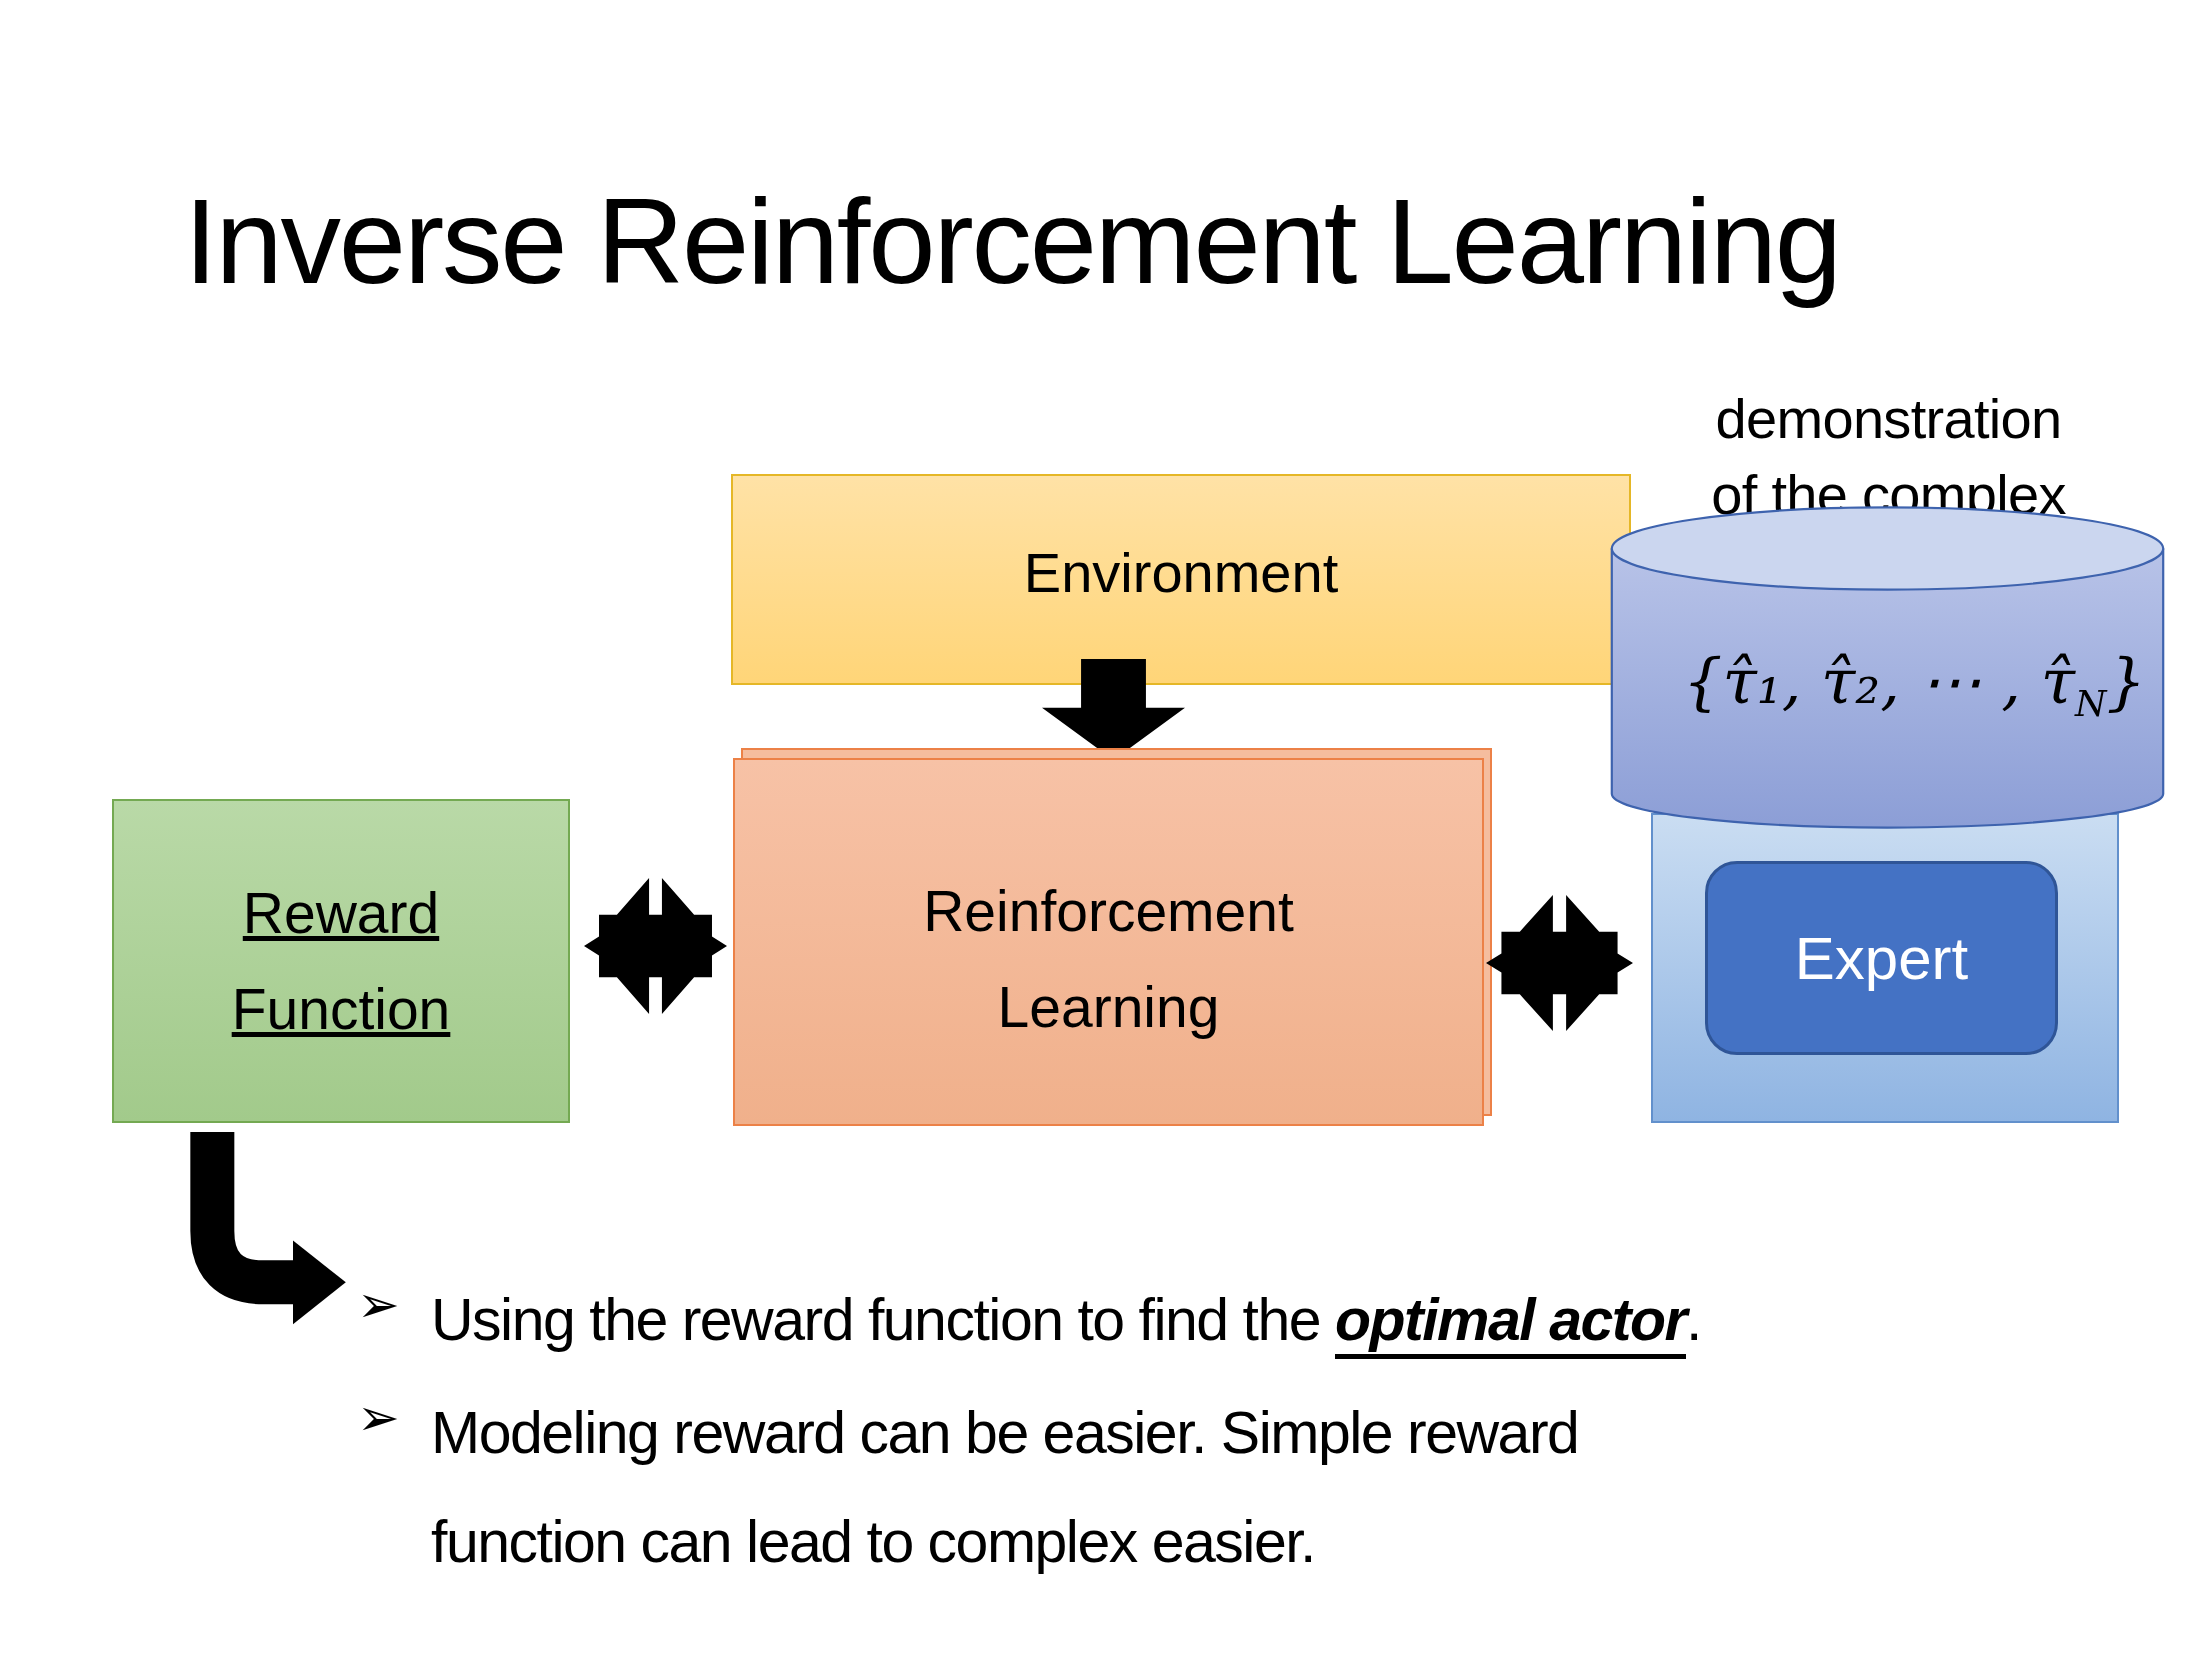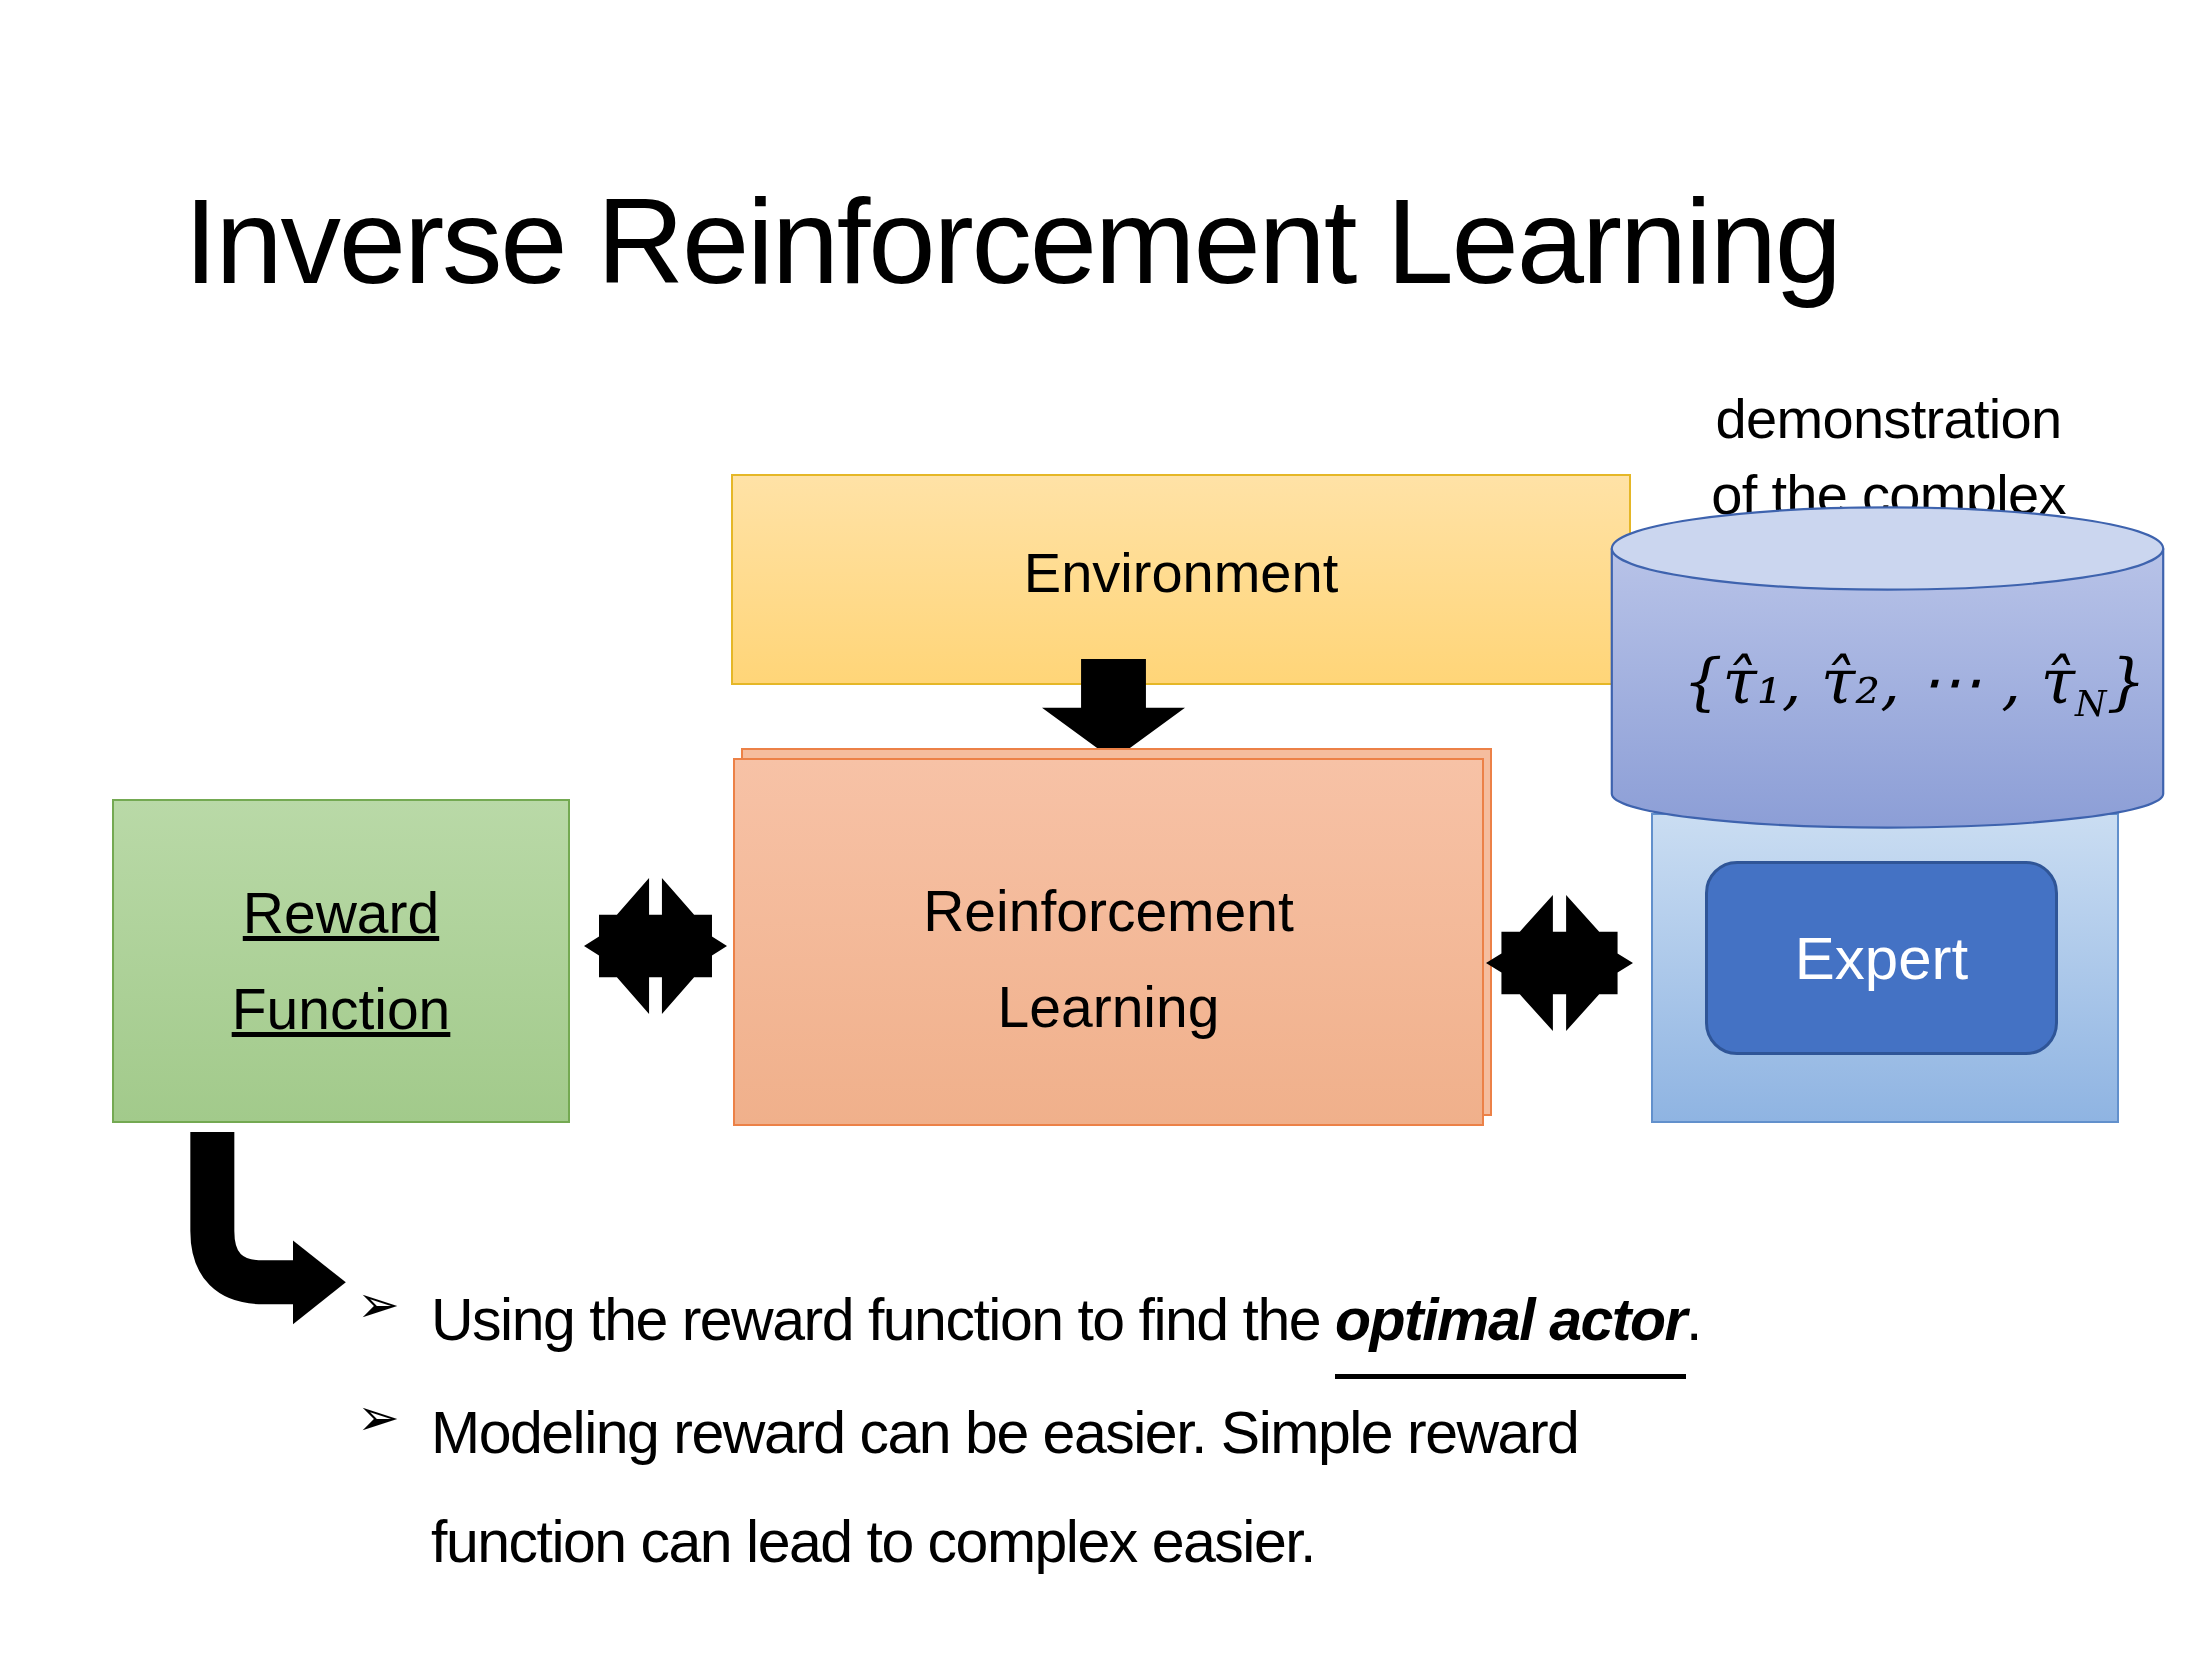--- a/index.html
+++ b/index.html
@@ -115,21 +115,21 @@
   .bullet-text {
     font-size: 59px;
     line-height: 109px;
     letter-spacing: -1.5px;
     white-space: nowrap;
   }
   .bullet-text .em {
     font-weight: bold;
     font-style: italic;
     border-bottom: 5.9px solid #000;
-    padding-bottom: 21px;
+    padding-bottom: 1px;
   }
   .bullet-text .bline { display: block; }
 </style>
 </head>
 <body>
 
 <div class="slide">
 
   <div class="abs title">Inverse Reinforcement Learning</div>
 

